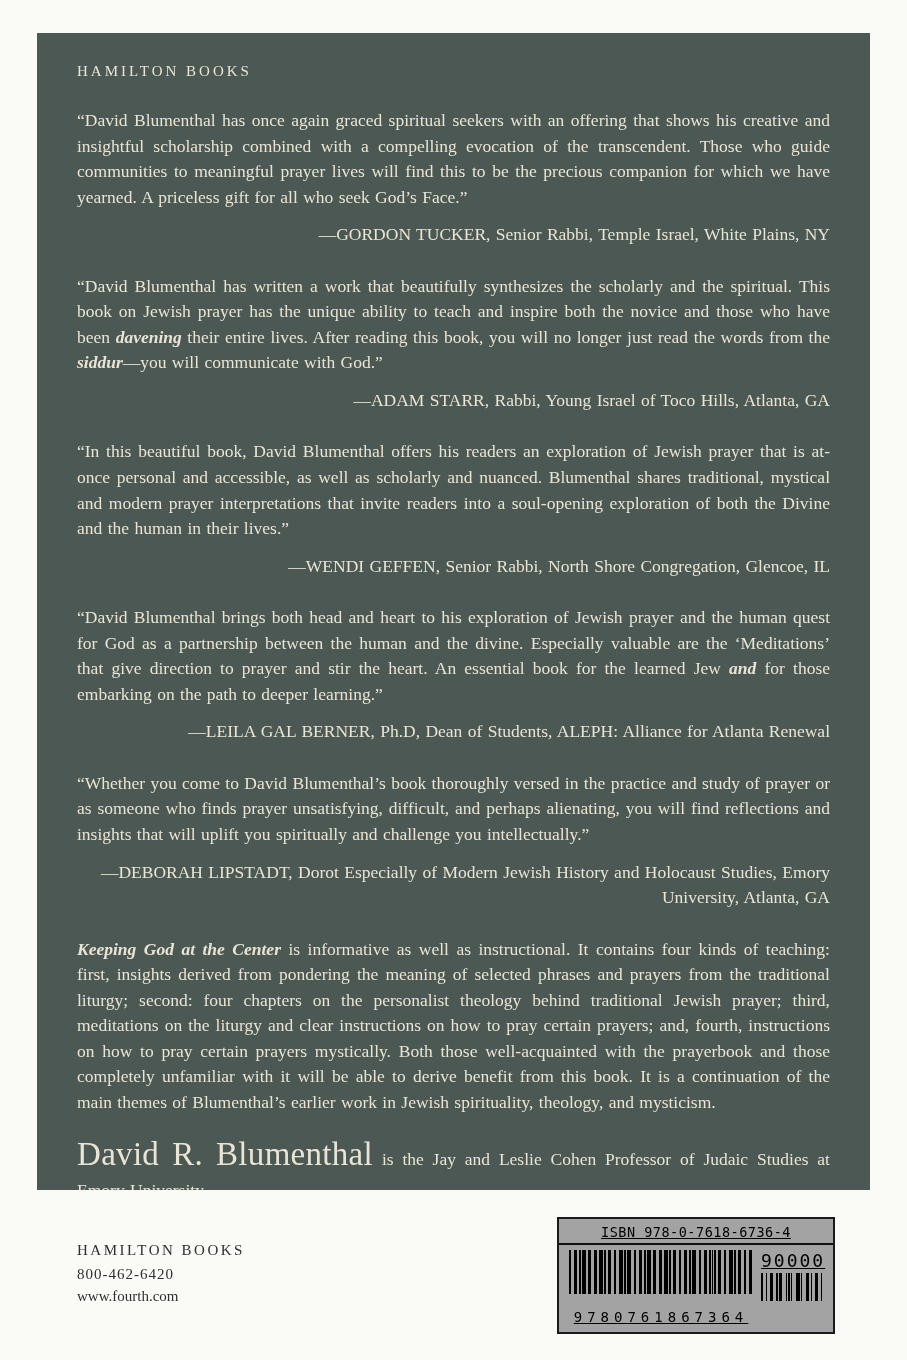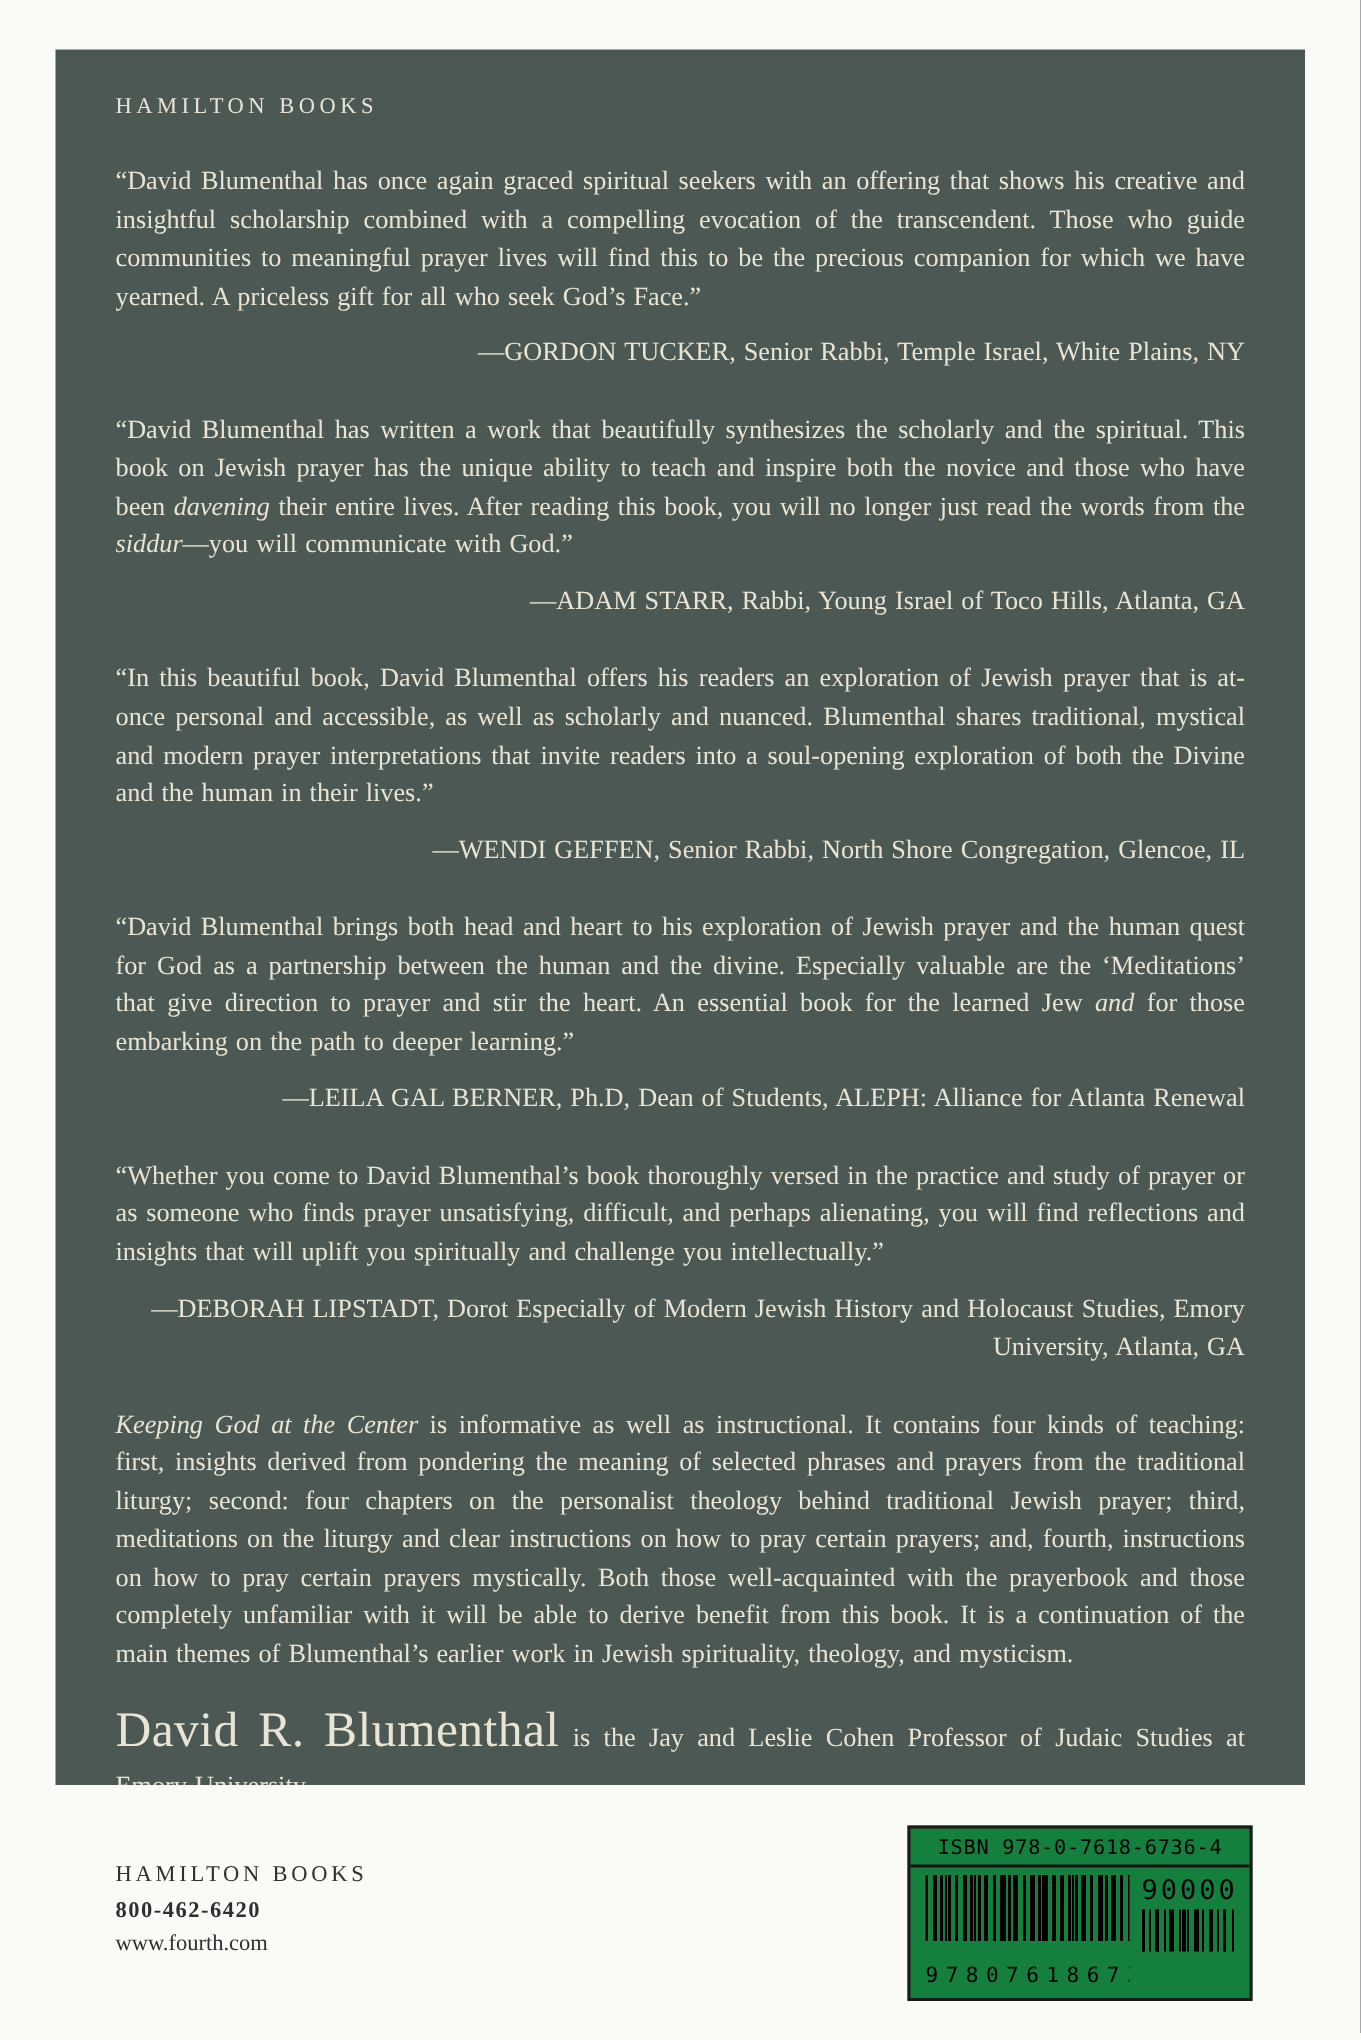--- a/index.html
+++ b/index.html
@@ -25,21 +25,21 @@
     margin-bottom: 28px;
     font-weight: normal;
   }
   .blurb { margin-bottom: 26px; }
   .blurb-text, .attribution, .description, .author-bio {
     font-size: 17.5px;
     line-height: 1.46;
     word-spacing: 1px;
   }
   .blurb-text { text-align: justify; }
-  .blurb-text i, .description i { font-style: italic; }
+  .blurb-text i, .description i { font-style: italic; font-weight: bold; }
   .attribution { text-align: right; margin-top: 12px; }
   .description { text-align: justify; margin-bottom: 14px; }
   .author-bio { text-align: justify; }
   .author-name {
     font-size: 33px;
     font-weight: normal;
     letter-spacing: 0.3px;
   }
   .footer {
     display: flex;
@@ -47,26 +47,27 @@
     align-items: flex-start;
     padding: 0 72px 0 77px;
   }
   .contact {
     margin-top: 50px;
     color: var(--footer-text, #2f2f2f);
     font-size: 15px;
     line-height: 1.45;
   }
   .contact .pub { letter-spacing: 2.5px; margin-bottom: 2px; }
-  .contact .phone { letter-spacing: 1px; font-weight: bold; }
+  .contact .phone { letter-spacing: 1px; }
   .barcode-box {
     margin-top: 27px;
-    width: 230px;
-    background: #15803d;
+    width: 278px;
+    background: #a3a3a3;
     border: 2px solid var(--barcode-border, #1a1a1a);
+    text-decoration: underline;
   }
   .mono { font-family: "DejaVu Sans Mono", monospace; color: #000; }
   .isbn-head {
     font-size: 13.5px;
     text-align: center;
     letter-spacing: 0.5px;
     padding: 5px 4px 3px;
     border-bottom: 2px solid #111;
   }
   .bars-row { display: flex; gap: 8px; padding: 5px 10px 7px; }

